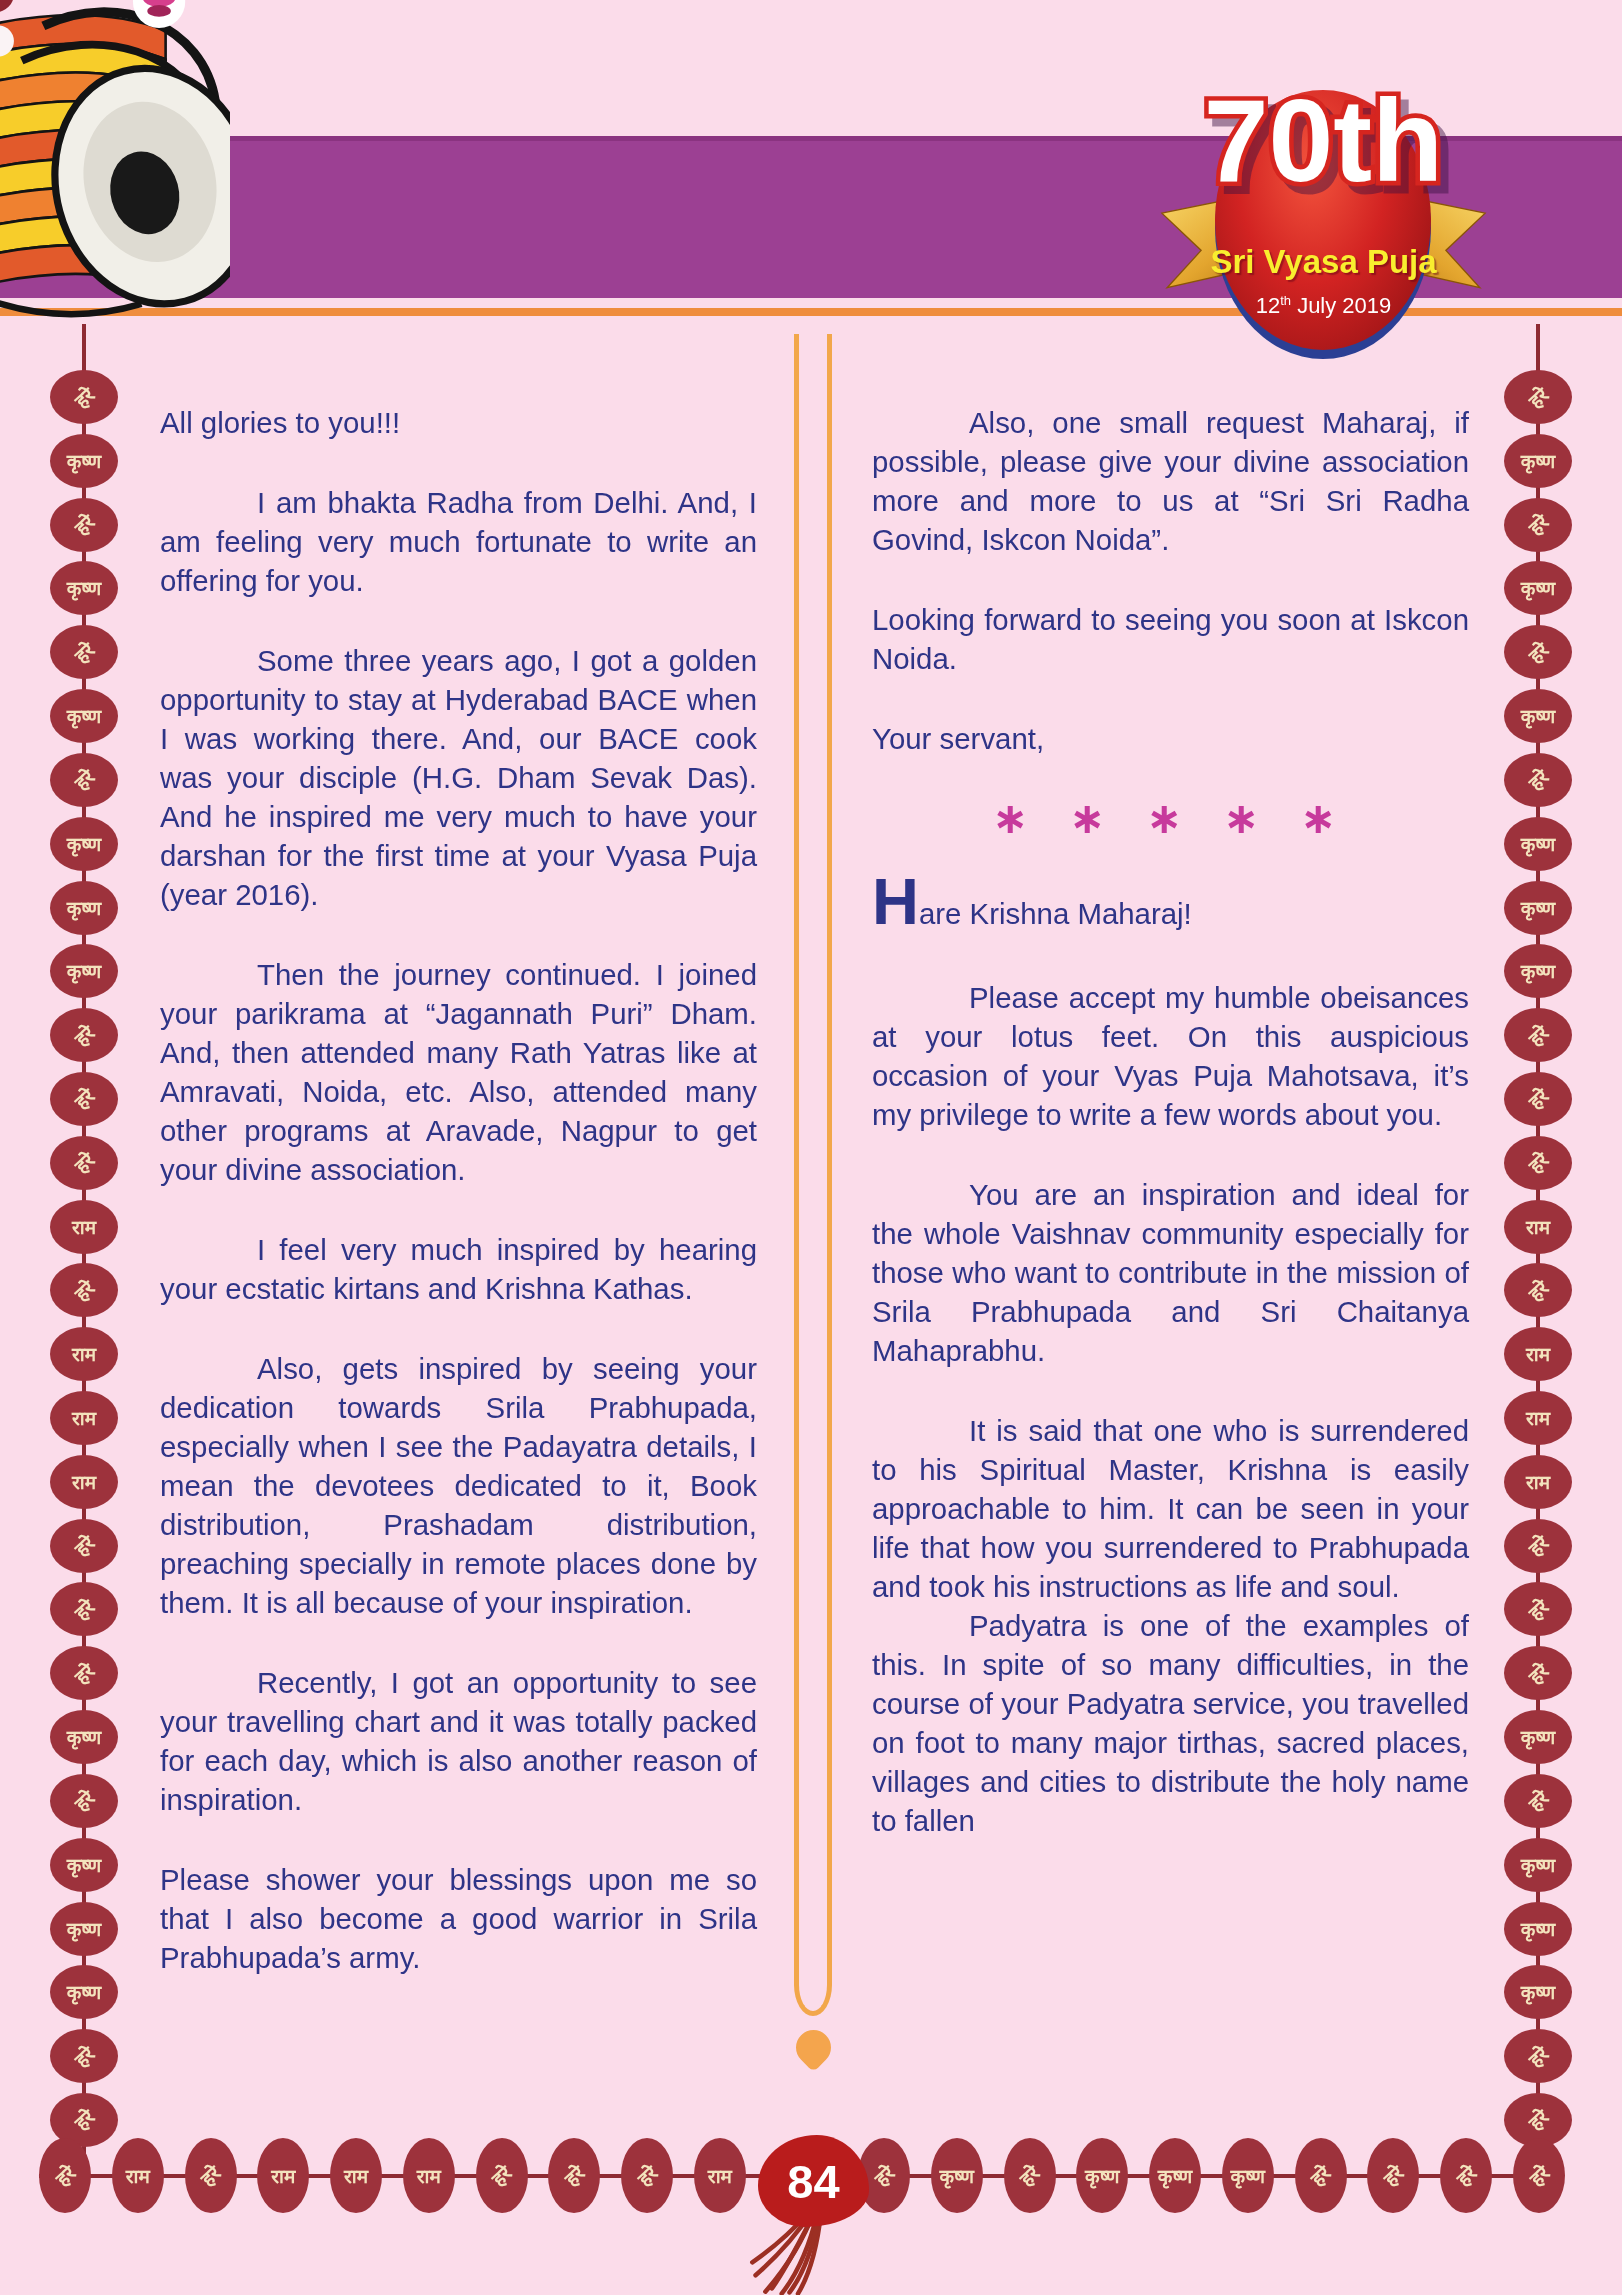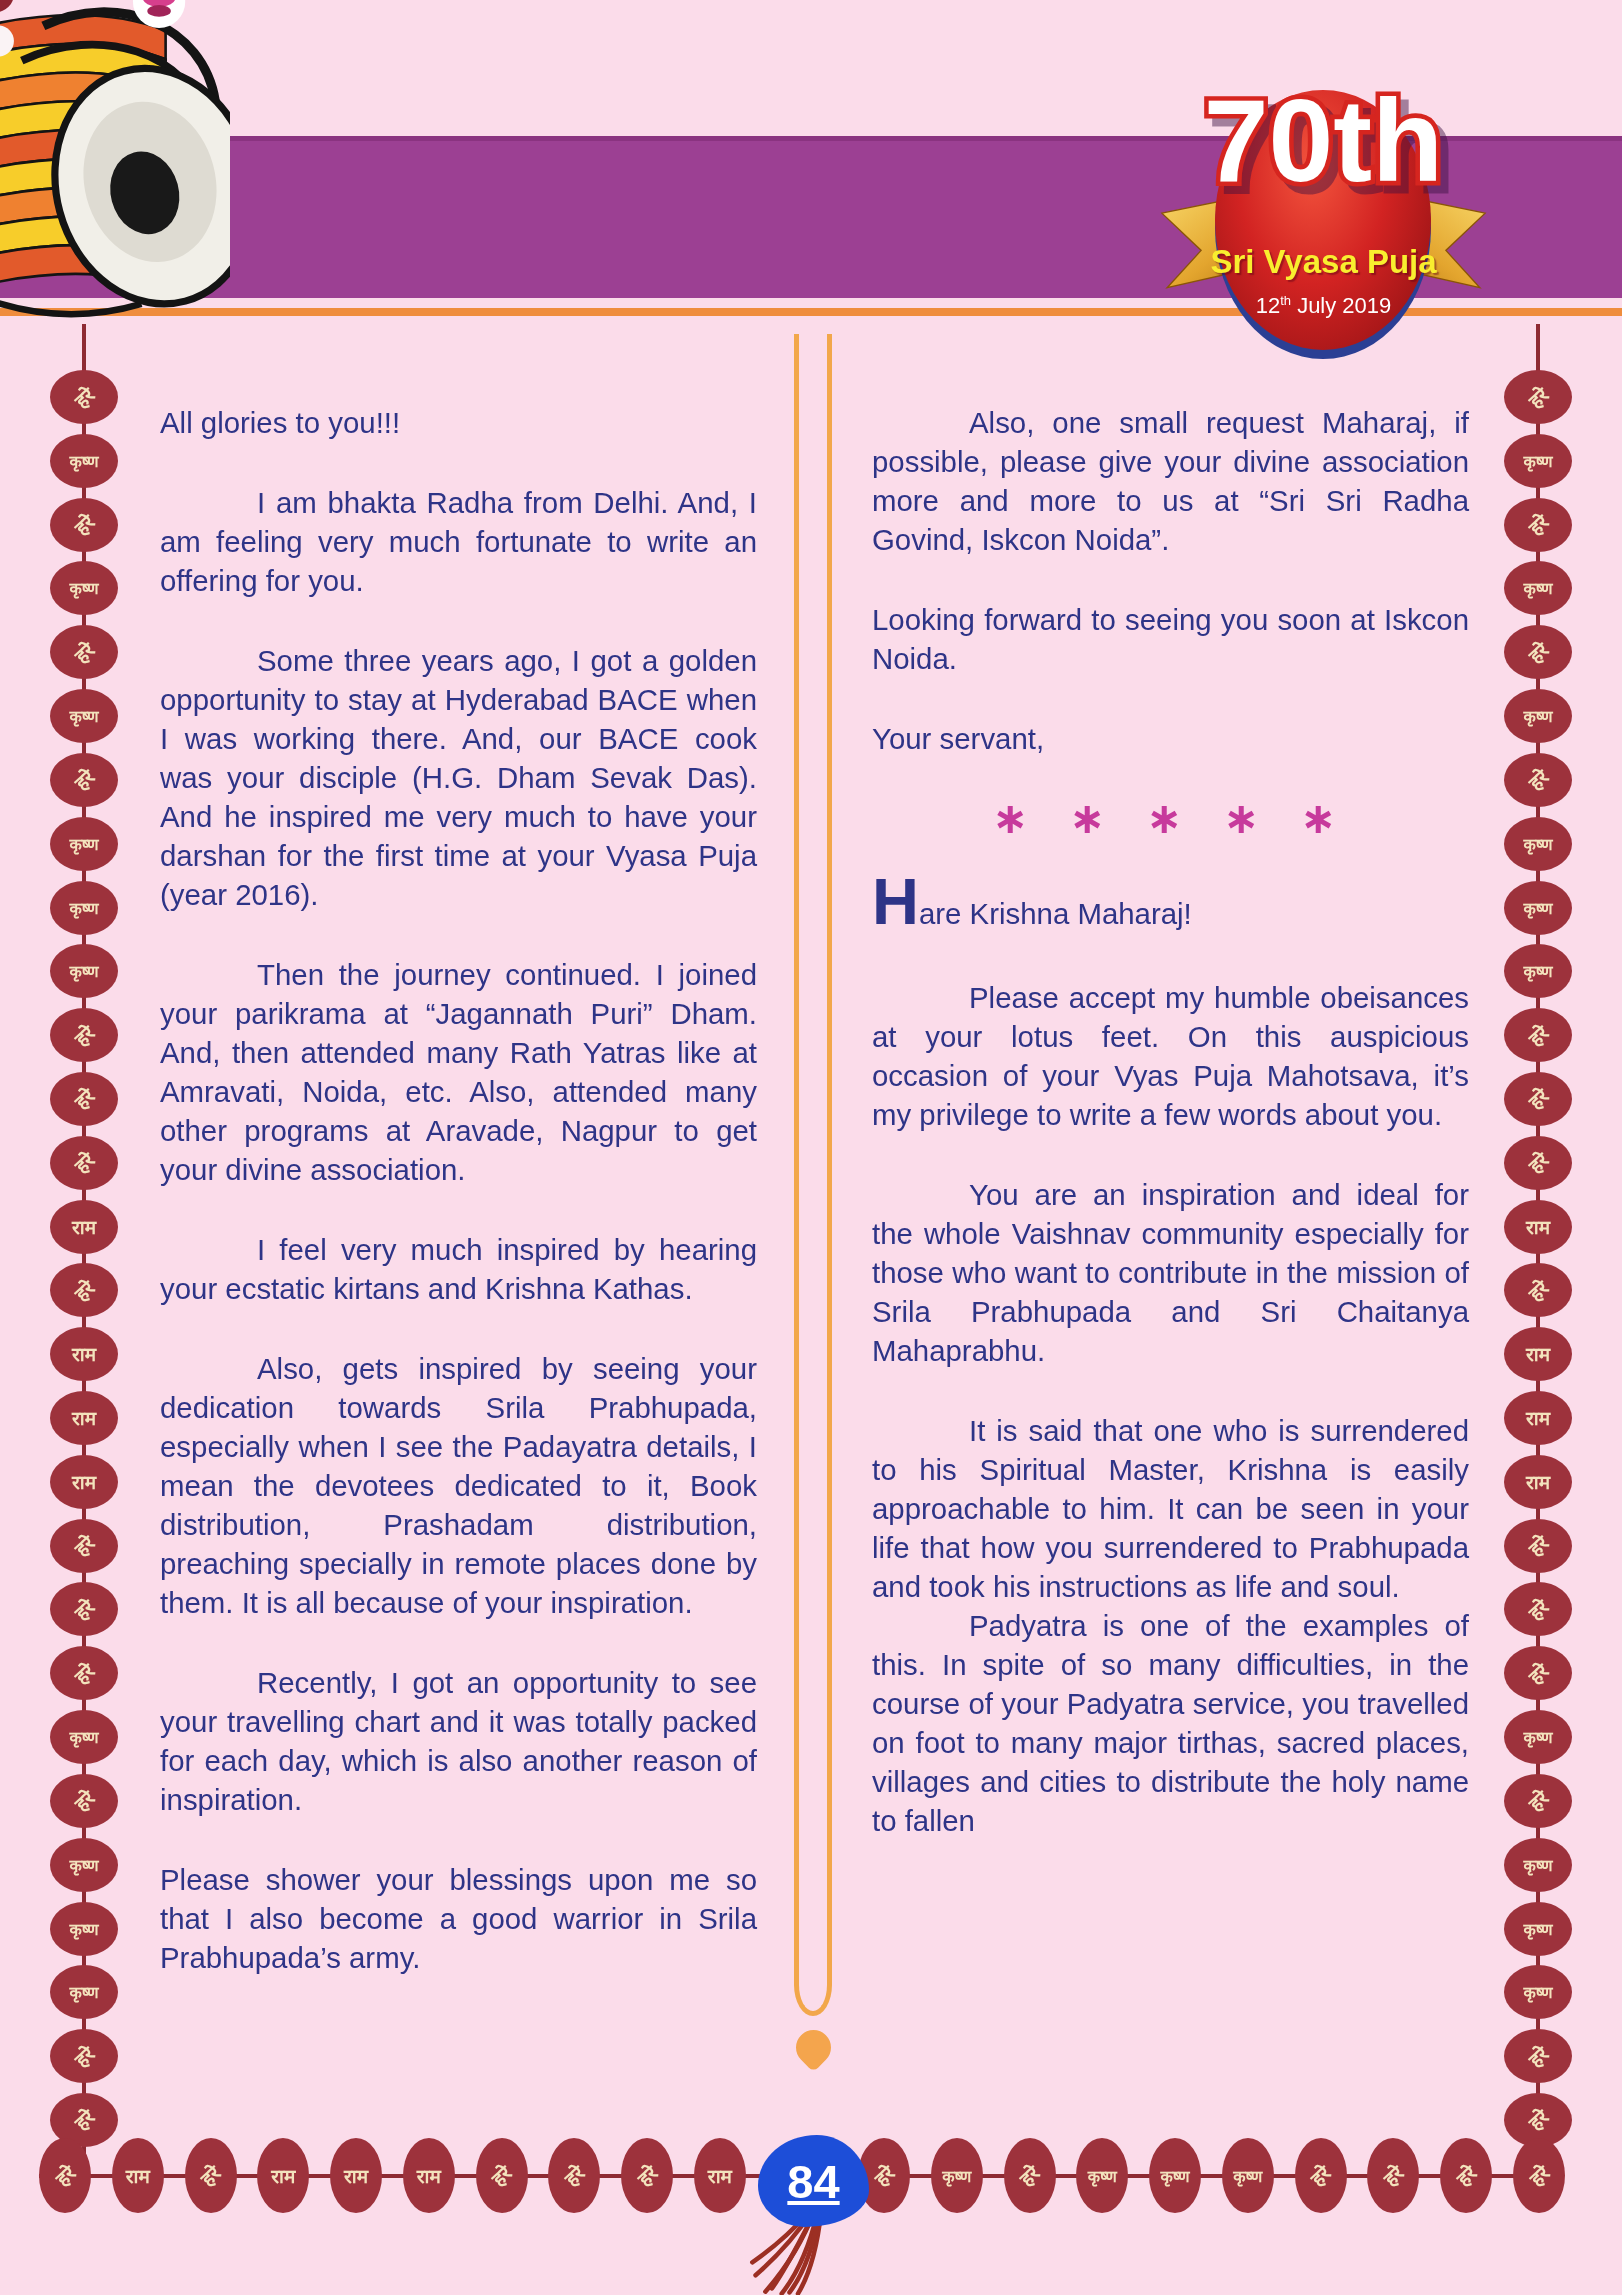--- a/index.html
+++ b/index.html
@@ -39,41 +39,41 @@
 
   
   .chain{position:absolute;display:flex;flex-direction:column;justify-content:space-between;width:68px;height:1777px;top:370px;}
   .chain::before{content:"";position:absolute;left:calc(50% - 2px);top:-46px;height:calc(100% + 85px);
                  width:3.9px;background:#8e2a33;}
   #left-chain{left:50px;}
   #right-chain{left:1504px;}
   .bead{position:relative;width:68px;height:54px;background:#9d323c;border-radius:50%;
         display:flex;align-items:center;justify-content:center;flex:0 0 auto;}
   .bead span{font-family:"DejaVu Sans",sans-serif;color:#f3e3bd;font-weight:bold;font-size:19px;}
-  .bead span[data-word="कृष्ण"]{font-size:16px;}
+  .bead span[data-word="कृष्ण"]{font-size:19px;}
   .bead span[data-word="हरे"]{transform:rotate(-42deg);font-size:19.6px;}
   .bead.portrait{width:52px;height:75px;}
 
   .bottom-line{position:absolute;left:39px;top:2174px;width:1525px;height:3.9px;background:#8e2a33;}
   .bottom-seg{position:absolute;top:2138px;width:707px;height:75px;display:flex;align-items:center;
               justify-content:space-between;}
   #bottom-left{left:39px;}
   #bottom-right{left:858px;}
 
   
   .divider-loop{position:absolute;left:794px;top:334px;width:38px;height:1682px;
                 border-left:5.9px solid #f2a74b;border-right:5.9px solid #f2a74b;border-bottom:5.9px solid #f2a74b;
                 border-radius:0 0 19px 19px / 0 0 31px 31px;box-sizing:border-box;}
   .divider-drop{position:absolute;left:796px;top:2030px;width:35px;height:35px;background:#f4a54d;
                 border-radius:50% 50% 6.5px 50%;transform:rotate(45deg);}
 
   
-  .pagenum{position:absolute;left:758px;top:2135px;width:111px;height:92px;background:#1d4ed8;
+  .pagenum{position:absolute;left:758px;top:2135px;width:111px;height:92px;background:#b91c1c;
            border-radius:53% 47% 58% 42% / 55% 60% 40% 45%;display:flex;align-items:center;justify-content:center;
-           color:#fff;font-weight:bold;font-size:47px;text-decoration:underline;}
+           color:#fff;font-weight:bold;font-size:47px;}
   .tassel{position:absolute;left:736px;top:2210px;}
 </style>
 </head>
 <body>
 
 <div id="page">
 
   <div class="band"></div>
   <div class="band-edge"></div>
   <div class="accent"></div>

